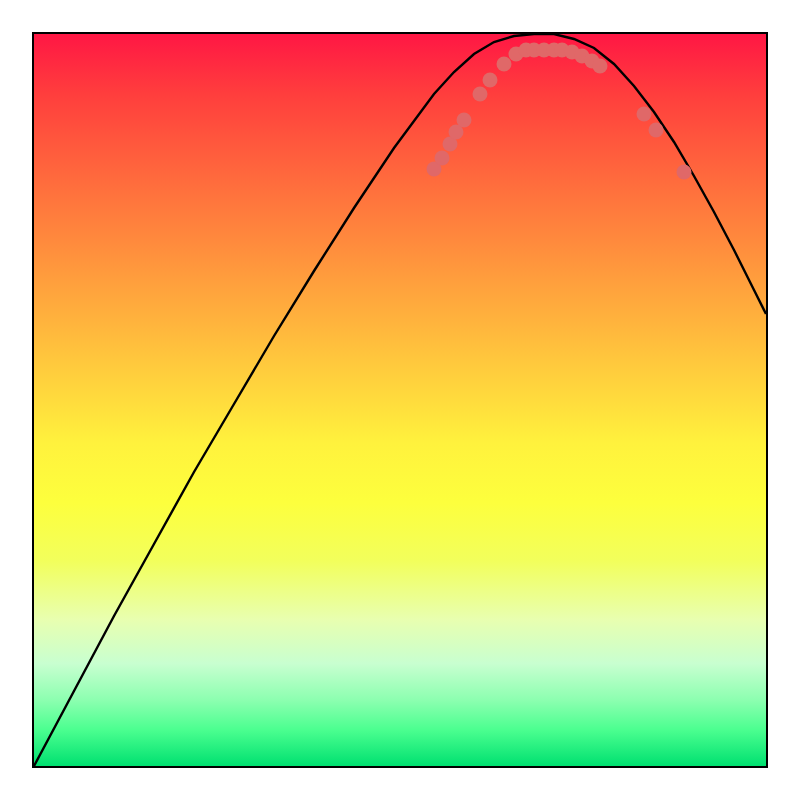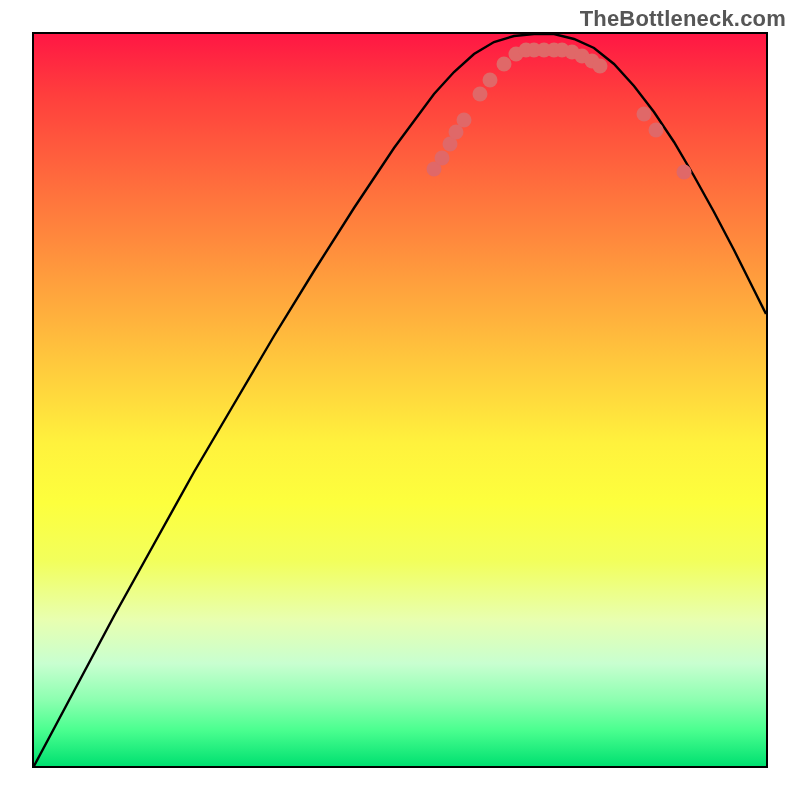--- a/index.html
+++ b/index.html
@@ -119,14 +119,13 @@
         <circle cx="538" cy="18" r="7.5" fill="#e06868"></circle>
         <circle cx="548" cy="22" r="7.5" fill="#e06868"></circle>
         <circle cx="558" cy="27" r="7.5" fill="#e06868"></circle>
         <circle cx="566" cy="32" r="7.5" fill="#e06868"></circle>
         <circle cx="610" cy="80" r="7.5" fill="#e06868"></circle>
         <circle cx="622" cy="96" r="7.5" fill="#e06868"></circle>
         <circle cx="650" cy="138" r="7.5" fill="#e06868"></circle>
       </g>
   </svg>
 
-  <div class="attribution">TheBottleneck.com</div>
 </div>
 
 </body></html>

